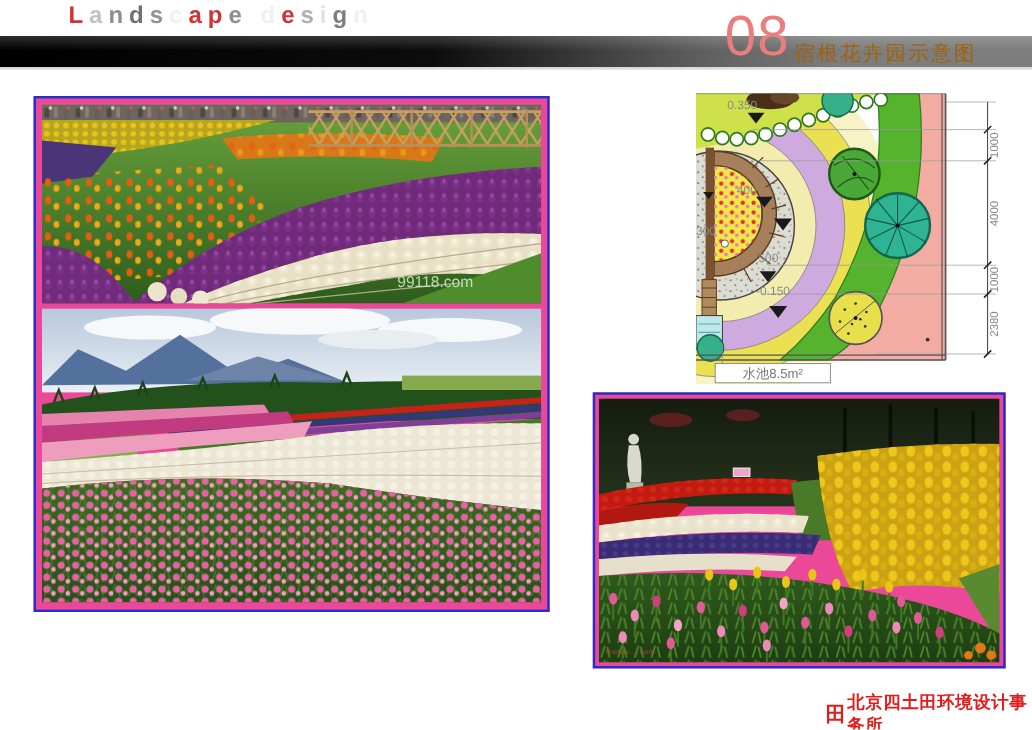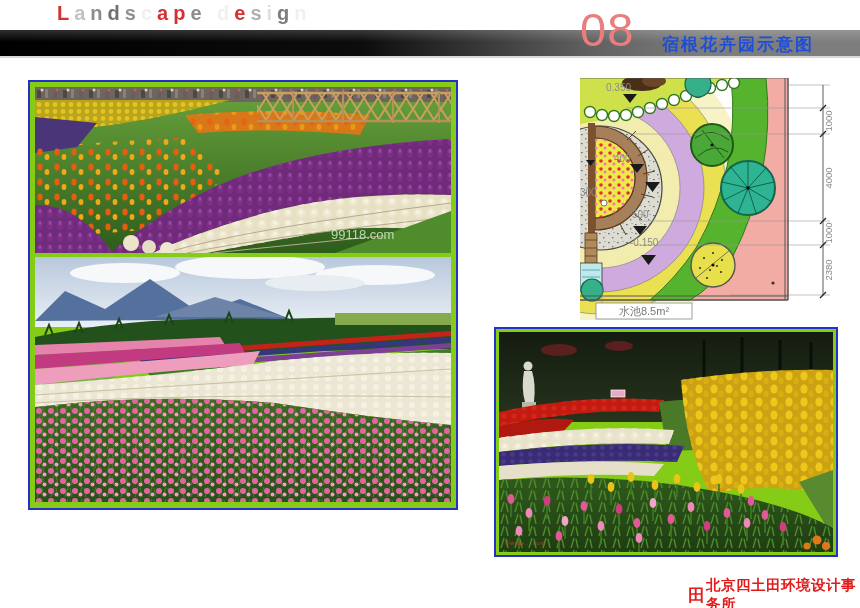--- a/index.html
+++ b/index.html
@@ -7,27 +7,27 @@
        font-family:"Liberation Sans",sans-serif;overflow:hidden;}
 
   
   .header-bar{position:absolute;left:0;top:30px;width:860px;height:26px;
     background:linear-gradient(90deg,#000 0%,#0c0c0c 42%,#5f5f5f 68%,#7d7d7d 82%,#7d7d7d 100%);
     border-bottom:2px solid #d9d9d9;}
   .header-bar .shine{position:absolute;left:0;top:0;width:100%;height:45%;
     background:linear-gradient(180deg,rgba(255,255,255,.18),rgba(255,255,255,0));}
   .logo{position:absolute;left:57px;top:1px;font-size:20px;letter-spacing:5px;
     font-weight:bold;line-height:24px;white-space:pre;}
-  .page-number{position:absolute;left:580px;top:6px;font-size:47px;line-height:1;
+  .page-number{position:absolute;left:604px;top:6px;font-size:47px;line-height:1;
     color:#ea7e7e;font-weight:400;letter-spacing:1px;}
-  .bar-title{position:absolute;left:662px;top:33px;font-size:17px;font-weight:bold;
-    color:#1d4ed8;letter-spacing:2px;}
+  .bar-title{position:absolute;left:662px;top:33px;font-size:17px;font-weight:normal;
+    color:#a16207;letter-spacing:2px;}
 
   
-  .photo-frame{position:absolute;border:2px solid #2530cc;background:#84cc16;box-sizing:border-box;}
+  .photo-frame{position:absolute;border:2px solid #2530cc;background:#ec4899;box-sizing:border-box;}
   .frame-left{left:28px;top:80px;width:430px;height:430px;padding:5px;
     display:flex;flex-direction:column;gap:4px;}
   .frame-left svg{display:block;}
   .frame-br{left:494px;top:327px;width:344px;height:230px;padding:3px;}
 
   
   .plan-wrap{position:absolute;left:540px;top:78px;width:256px;height:242px;margin-left:40px;}
 
   
   .footer{position:absolute;left:688px;top:576px;color:#e21b1b;display:flex;

